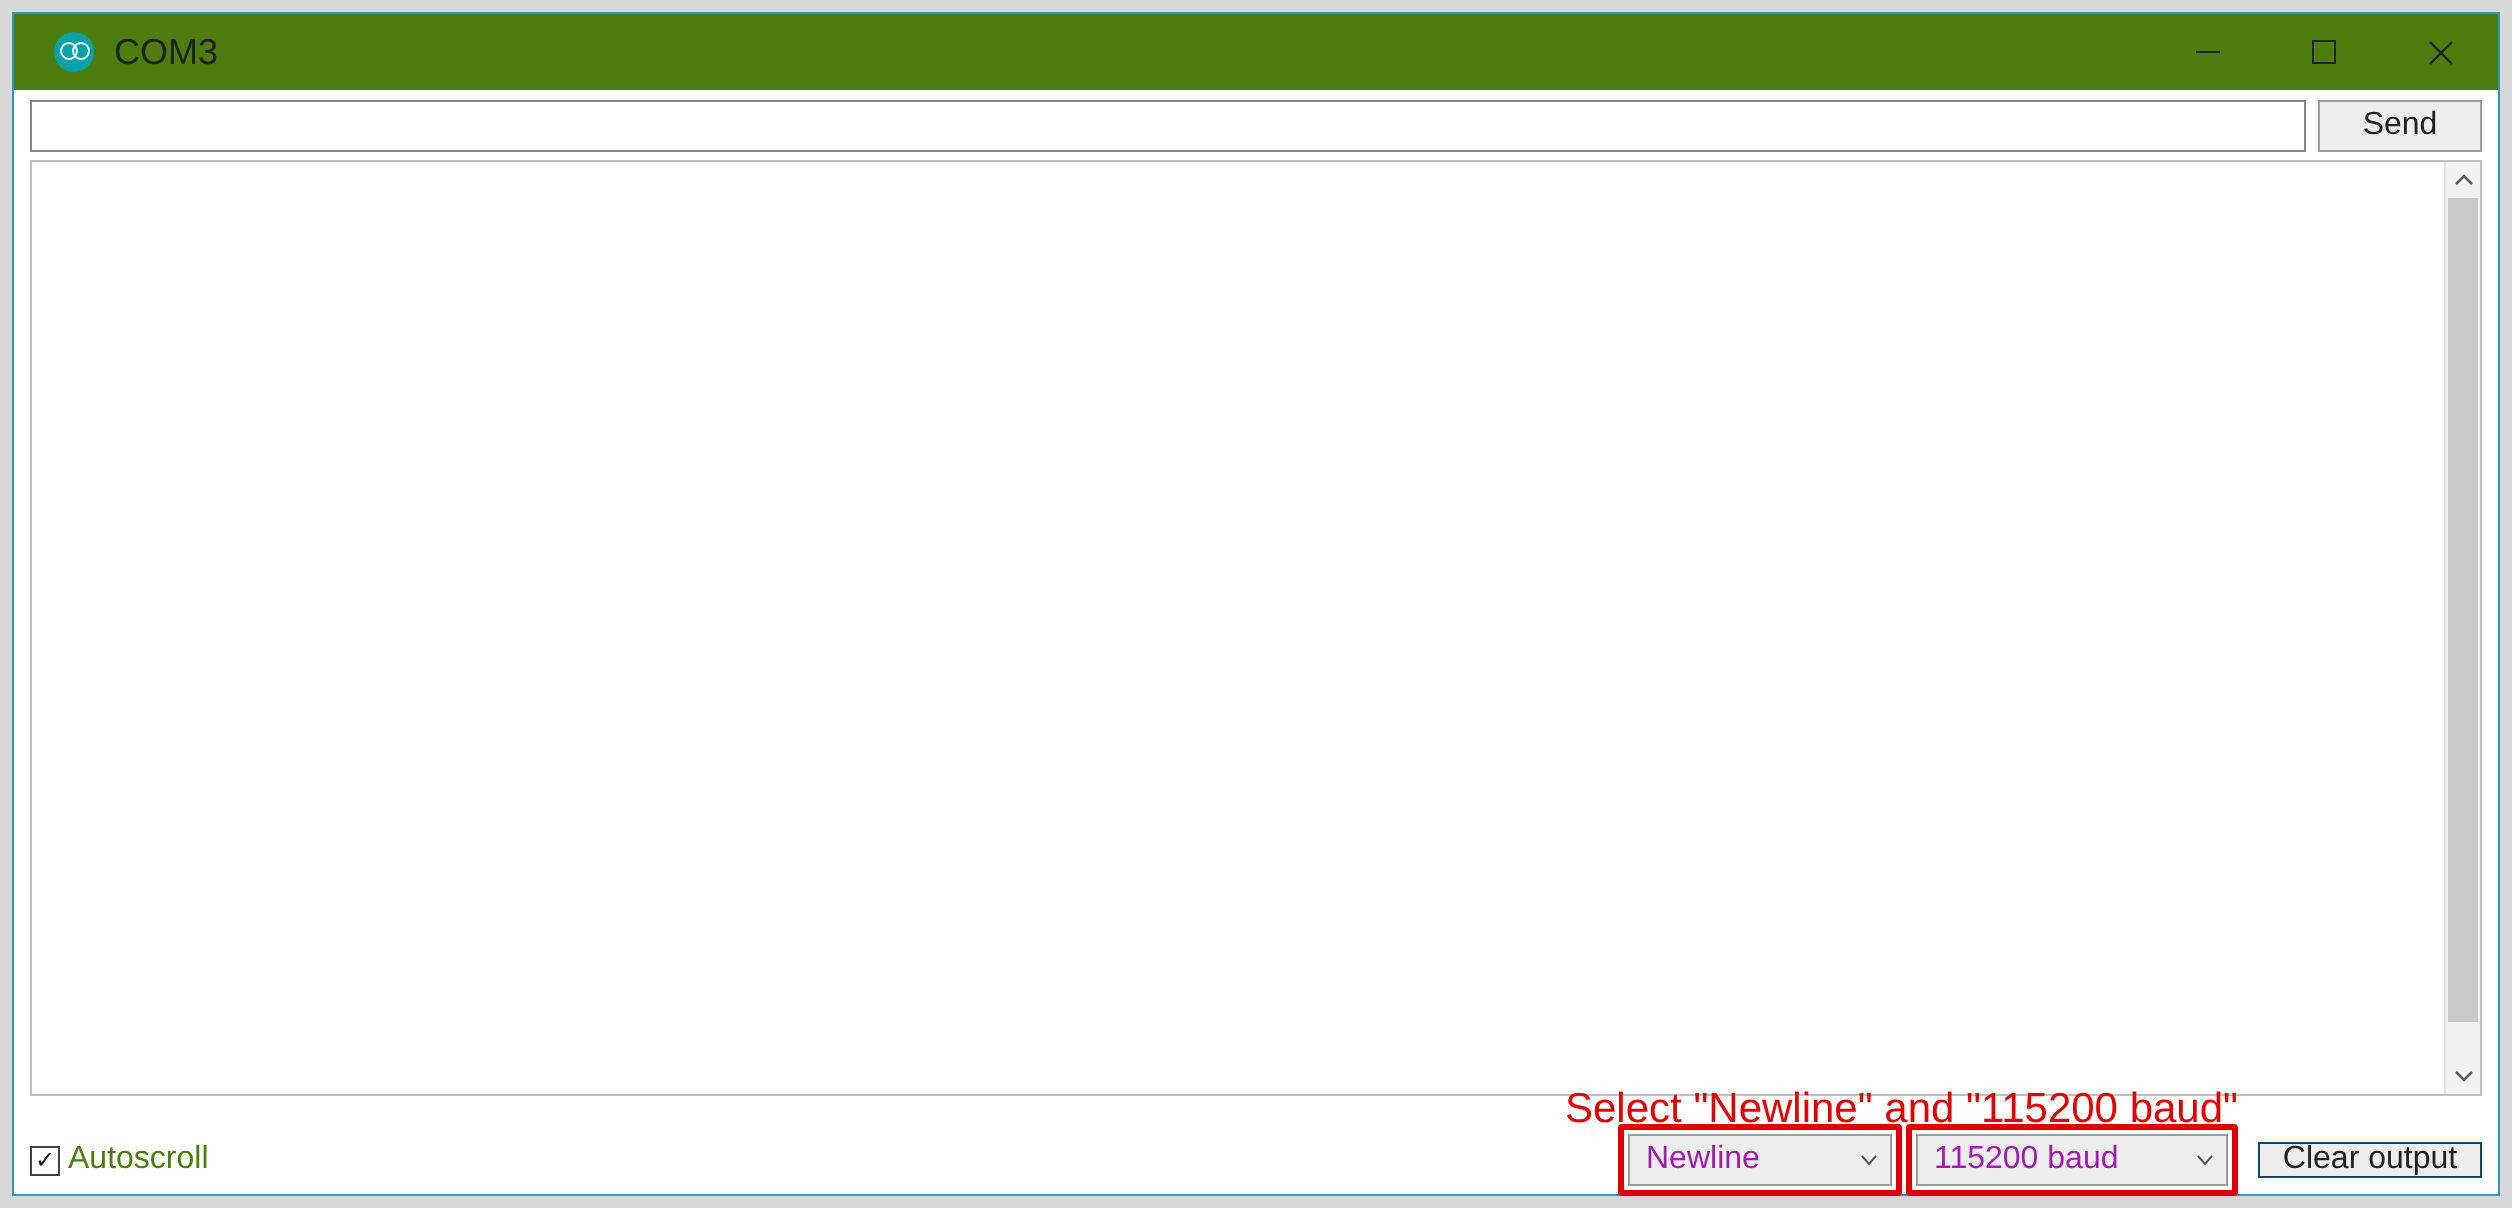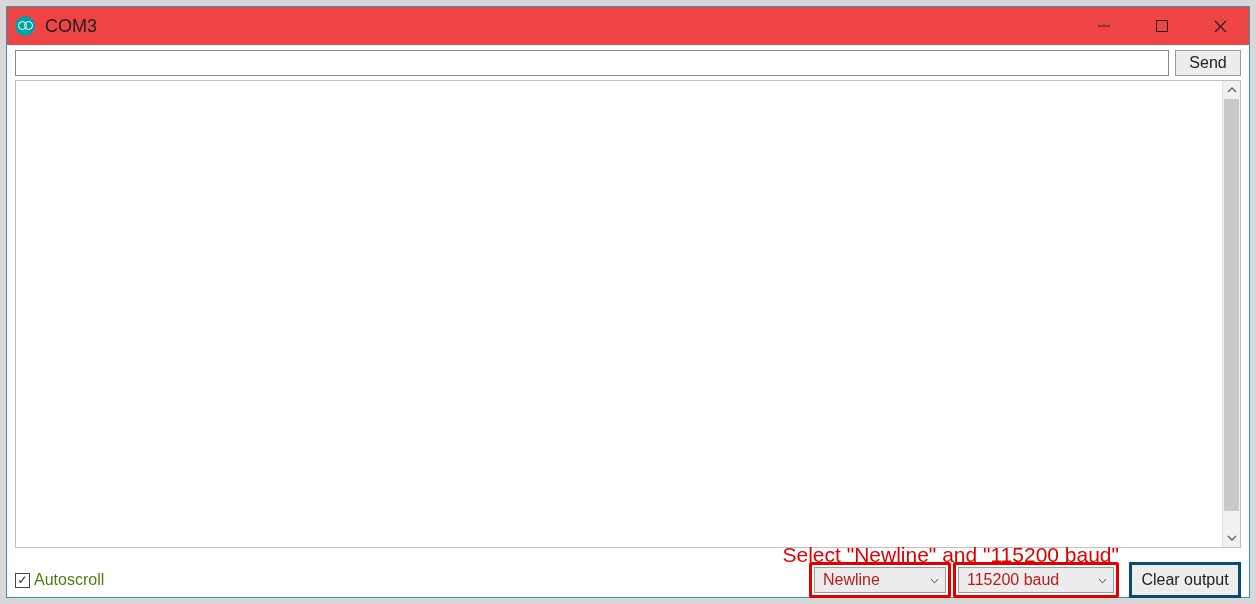--- a/index.html
+++ b/index.html
@@ -18,22 +18,22 @@
     top: 6px;
     width: 1244px;
     height: 592px;
     background: #fff;
     border: 1px solid #2e98c5;
   }
   .titlebar {
     height: 38px;
     display: flex;
     align-items: center;
-    padding-left: 8px;
-    background: #ef4444;
+    padding-left: 20px;
+    background: #4d7c0f;
   }
   .app-icon {
     width: 20px;
     height: 20px;
     border-radius: 50%;
     background: #00a2a8;
     position: relative;
     margin-right: 10px;
     flex-shrink: 0;
   }
@@ -73,21 +73,21 @@
   }
   .serial-input {
     flex: 1;
     height: 26px;
     border: 1px solid #888;
     background: #fff;
     padding: 2px 6px;
     font-size: 15px;
   }
   .send-btn {
-    width: 66px;
+    width: 82px;
     height: 26px;
     background: #ededed;
     border: 1px solid #9c9c9c;
     font-size: 16px;
     color: #222;
     display: flex;
     align-items: center;
     justify-content: center;
   }
   .output-wrap {
@@ -180,42 +180,42 @@
   }
   .spacer { flex: 1; }
   .dropdown {
     height: 26px;
     background: #ededed;
     border: 1px solid #9c9c9c;
     display: flex;
     align-items: center;
     padding: 0 6px 0 8px;
     font-size: 16px;
-    color: #b91c1c;
+    color: #a21caf;
     position: relative;
   }
   .dd-label { flex: 1; }
   .dd-arrow {
     font-size: 10px;
     color: #555;
     margin-left: 6px;
   }
   .dd-lineending { width: 132px; }
   .dd-baud { width: 156px; }
   .highlight {
     border: 3px solid #e00000;
     border-radius: 2px;
     padding: 2px;
   }
   .highlight-gap { width: 2px; }
   .clear-btn {
-    height: 36px;
+    height: 18px;
     width: 112px;
     background: #ededed;
-    border: 3px solid #0c4a6e;
+    border: 1px solid #0c4a6e;
     display: flex;
     align-items: center;
     justify-content: center;
     font-size: 16px;
     color: #222;
     margin-left: 10px;
   }
 </style>
 </head>
 <body>

